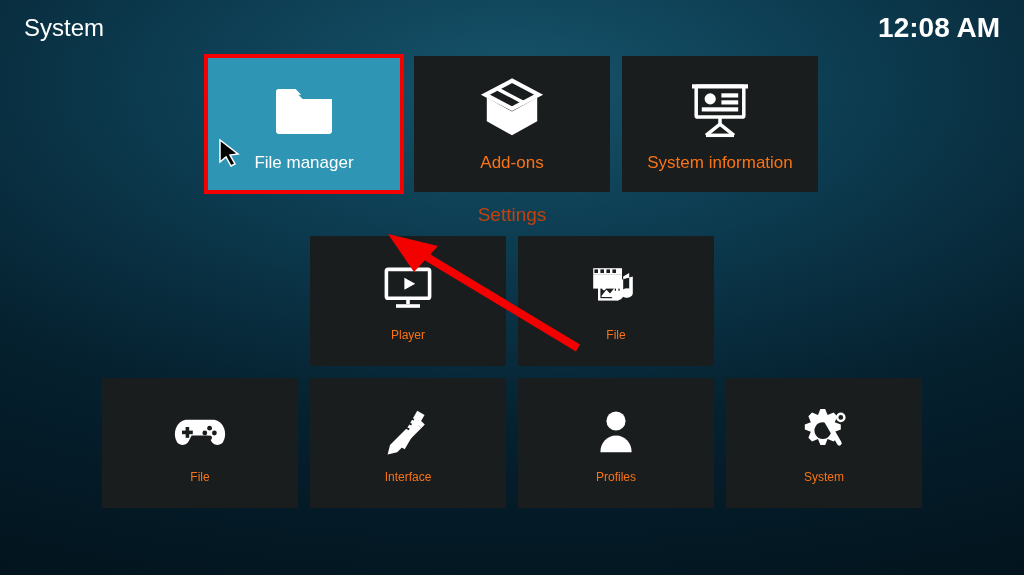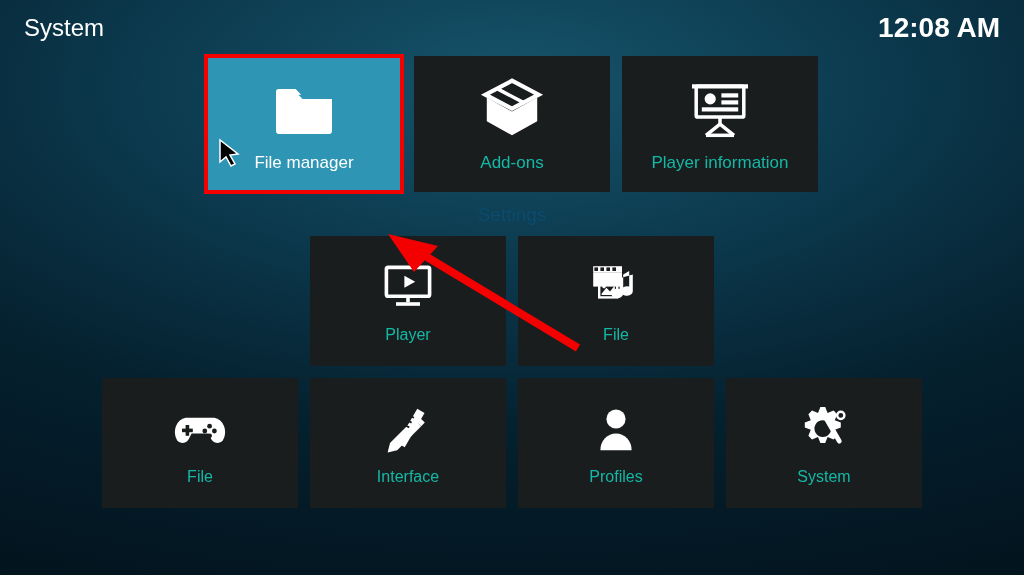--- a/index.html
+++ b/index.html
@@ -39,31 +39,31 @@
       cursor:pointer;
     }
     .tile.selected {
       background:#2e95b5;
       outline:4px solid #f30000;
       outline-offset:-2px;
       position:relative;
     }
     .tile svg { width:70px; height:66px; fill:#fff; }
     .tile.selected svg { fill:#fff; }
-    .tile-label { font-size:17px; color:#14b8a6; }
+    .tile-label { font-size:17px; color:#f97316; }
     .tile.selected .tile-label { color:#fff; }
     .section-title {
       text-align:center;
       font-size:19px;
       margin:4px 0 10px 0;
-      color:#0c4a6e;
+      color:#c2410c;
     }
     .row.small .tile { height:130px; }
     .row.small .tile svg { width:60px; height:56px; }
-    .row.small .tile-label { font-size:16px; }
+    .row.small .tile-label { font-size:12px; }
     .cursor {
       position:absolute;
       left:218px;
       top:138px;
       pointer-events:none;
     }
     .arrow {
       position:absolute;
       left:378px;
       top:228px;
@@ -108,21 +108,21 @@
             <circle cx="36" cy="32" r="8"></circle>
             <rect x="52" y="24" width="24" height="6"></rect>
             <rect x="52" y="34" width="24" height="6"></rect>
             <rect x="24" y="44" width="52" height="6"></rect>
             <line x1="50" y1="58" x2="50" y2="68" stroke="#fff" stroke-width="5"></line>
             <line x1="30" y1="84" x2="70" y2="84" stroke="#fff" stroke-width="5"></line>
             <line x1="50" y1="68" x2="30" y2="84" stroke="#fff" stroke-width="5"></line>
             <line x1="50" y1="68" x2="70" y2="84" stroke="#fff" stroke-width="5"></line>
           </svg>
       </span>
-      <span class="tile-label">Player information</span>
+      <span class="tile-label">System information</span>
     </div>
   </div>
 
   <div class="section-title">Settings</div>
 
   <div class="row small">
     <div class="tile">
       <span>
         <svg viewBox="0 0 100 90">
             <rect x="14" y="14" width="72" height="48" rx="3" fill="none" stroke="#fff" stroke-width="6"></rect>

